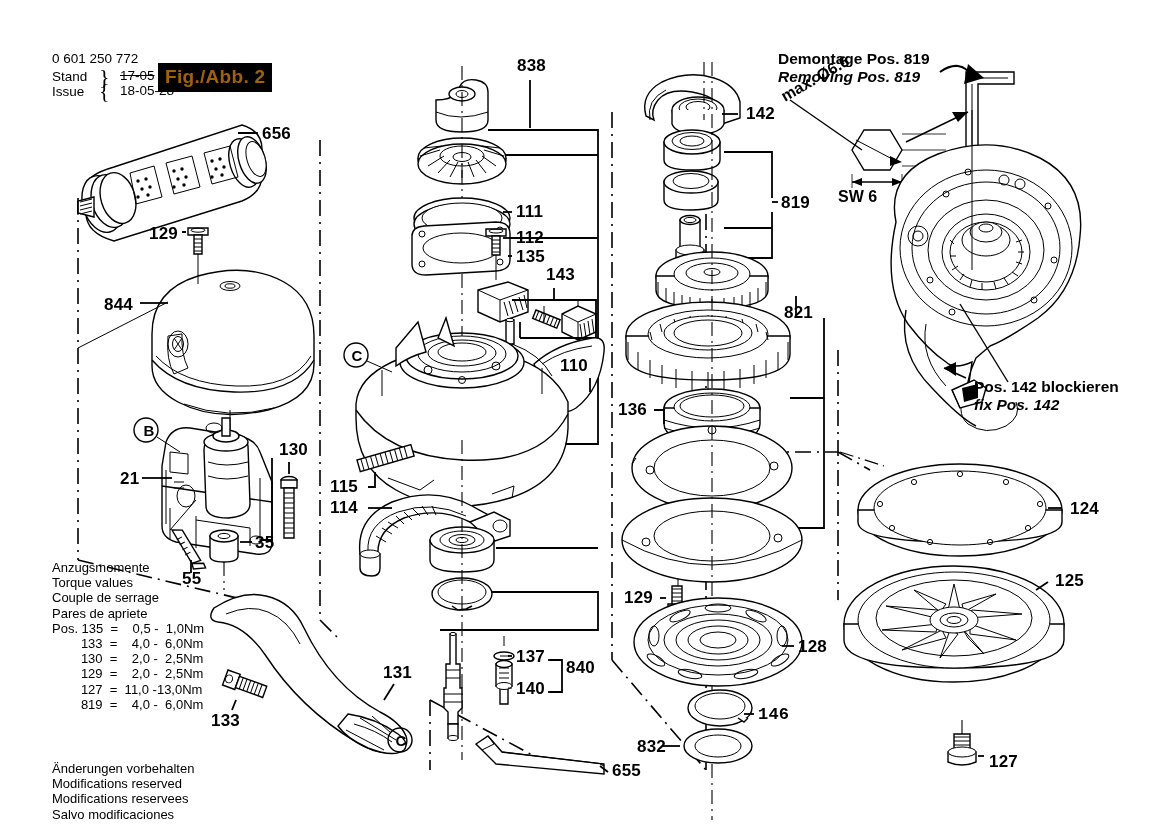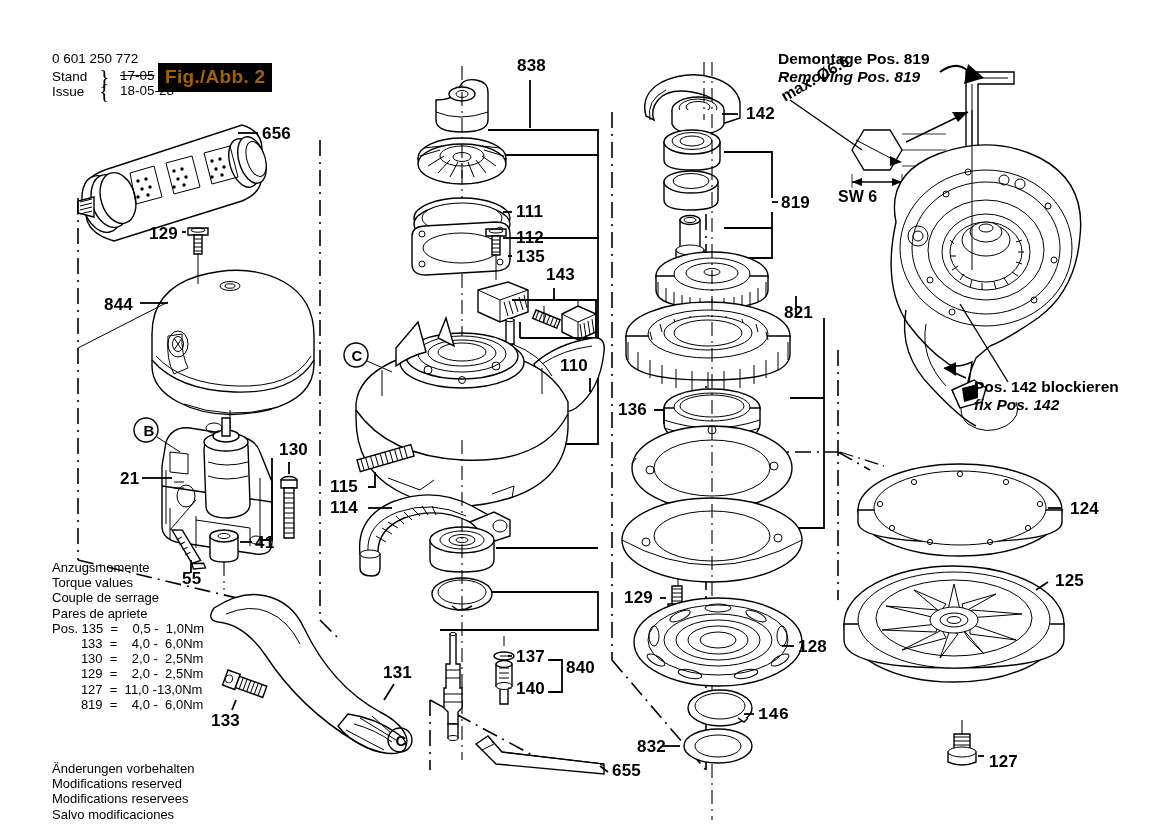--- a/index.html
+++ b/index.html
@@ -11,20 +11,21 @@
   body {
     font-family: "Liberation Sans", sans-serif;
     color: #000000;
   }
   #sheet {
     position: relative;
     width: 1169px;
     height: 826px;
     background: #ffffff;
     overflow: hidden;
+    border-radius: 31px;
   }
   #art {
     position: absolute;
     left: 0; top: 0;
     width: 1169px;
     height: 826px;
   }
   .lbl {
     position: absolute;
     font-family: "Liberation Sans", sans-serif;
@@ -898,21 +899,21 @@
   <div class="dimtxt" style="left:778px; top:90px;
               transform:rotate(-30deg); transform-origin:left top;">max. Ø6.6</div>
 
   <div class="dimtxt" style="left:838px; top:188px;">SW 6</div>
 
   <div class="lbl" style="left:262px; top:125px;">656</div>
   <div class="lbl" style="left:149px; top:225px;">129</div>
   <div class="lbl" style="left:104px; top:296px;">844</div>
   <div class="lbl" style="left:120px; top:470px;">21</div>
   <div class="lbl" style="left:279px; top:441px;">130</div>
-  <div class="lbl" style="left:255px; top:534px;">41</div>
+  <div class="lbl" style="left:255px; top:534px;">35</div>
   <div class="lbl" style="left:182px; top:570px;">55</div>
   <div class="lbl" style="left:211px; top:712px;">133</div>
 
   <div class="lbl" style="left:517px; top:57px;">838</div>
   <div class="lbl" style="left:516px; top:203px;">111</div>
   <div class="lbl" style="left:516px; top:229px;">112</div>
   <div class="lbl" style="left:516px; top:248px;">135</div>
   <div class="lbl" style="left:546px; top:266px;">143</div>
   <div class="lbl" style="left:560px; top:357px;">110</div>
   <div class="lbl" style="left:330px; top:478px;">115</div>

